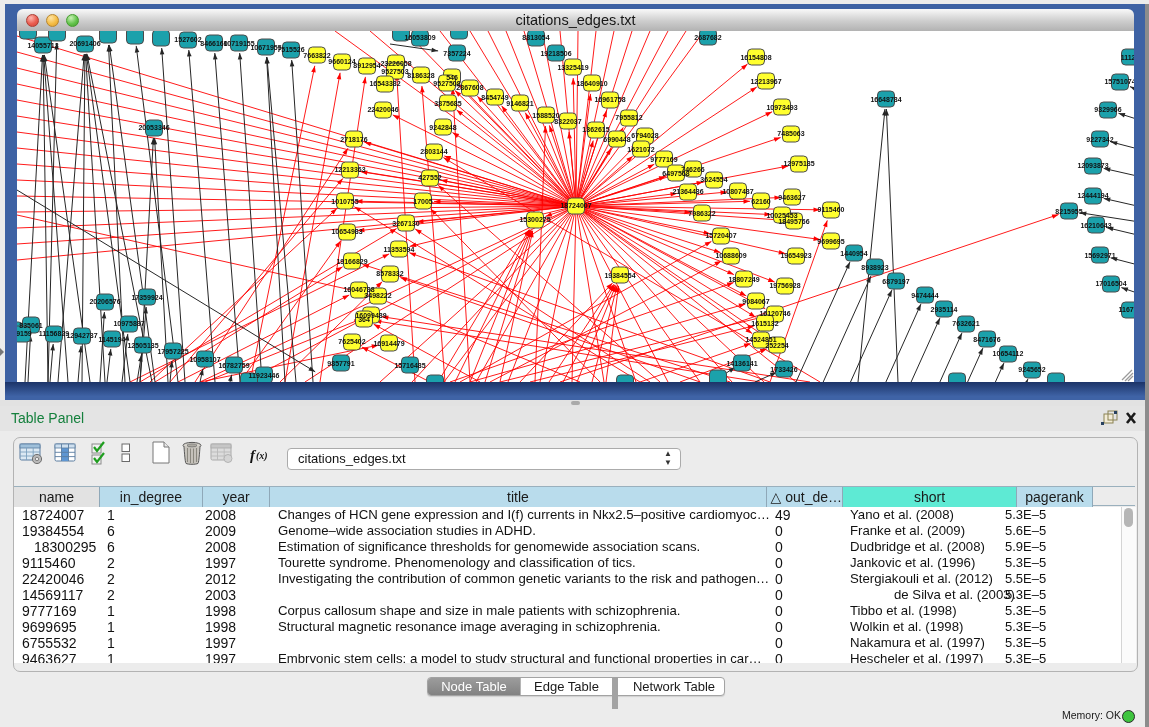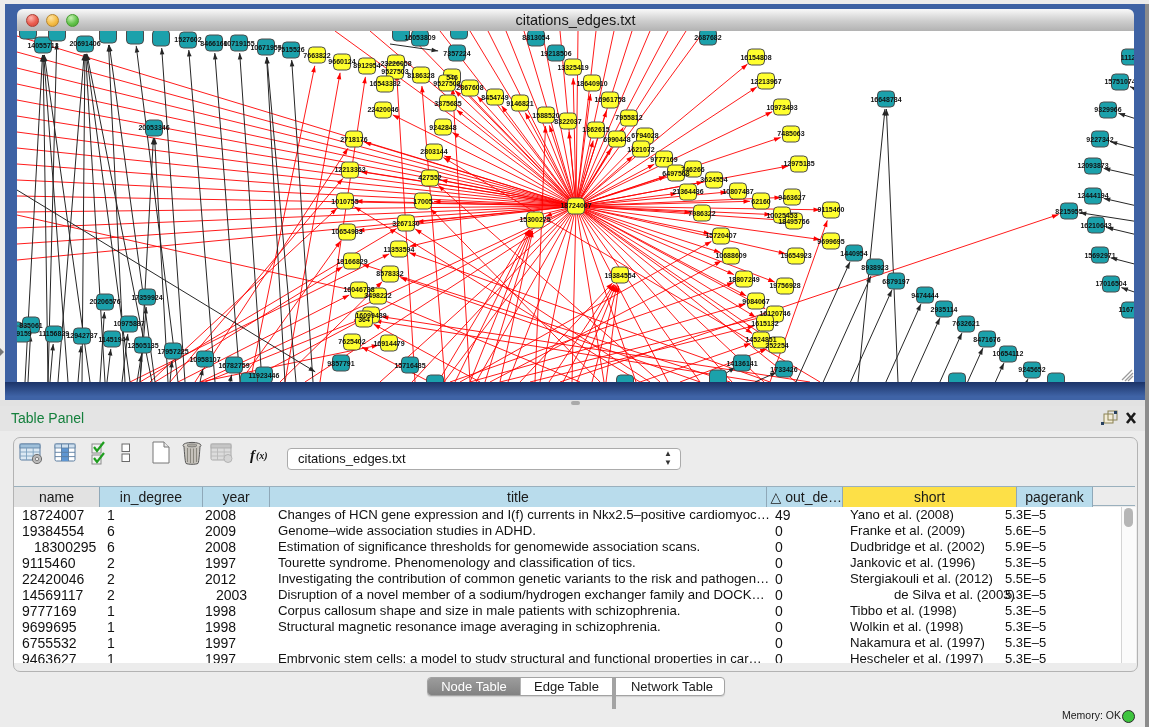--- a/index.html
+++ b/index.html
@@ -762,21 +762,21 @@
  <span style="margin-left:10px">citations_edges.txt</span>
  <span class="abs" style="right:8px;top:0px;font-size:8px;color:#333;line-height:9px">▲<br>▼</span>
 </div>
 
 <div class="abs" style="left:14px;top:486px;width:1121px;height:20px;font-size:14px;color:#1a1a1a;border-top:1px solid #9ab0bd;border-bottom:1px solid #9ab0bd;box-sizing:border-box">
 <div style="position:absolute;left:0px;top:0;width:86px;height:20px;background:#e2e2e2;border-right:1px solid #8fa8b8;box-sizing:border-box;text-align:center;line-height:20px">name</div>
     <div style="position:absolute;left:86px;top:0;width:103px;height:20px;background:#b9dcec;border-right:1px solid #8fa8b8;box-sizing:border-box;text-align:center;line-height:20px">in_degree</div>
     <div style="position:absolute;left:189px;top:0;width:67px;height:20px;background:#b9dcec;border-right:1px solid #8fa8b8;box-sizing:border-box;text-align:center;line-height:20px">year</div>
     <div style="position:absolute;left:256px;top:0;width:497px;height:20px;background:#b9dcec;border-right:1px solid #8fa8b8;box-sizing:border-box;text-align:center;line-height:20px">title</div>
     <div style="position:absolute;left:753px;top:0;width:76px;height:20px;background:#b9dcec;border-right:1px solid #8fa8b8;box-sizing:border-box;text-align:right;line-height:20px">△ out_de…</div>
-    <div style="position:absolute;left:829px;top:0;width:174px;height:20px;background:#fde047;border-right:1px solid #8fa8b8;box-sizing:border-box;text-align:center;line-height:20px">short</div>
+    <div style="position:absolute;left:829px;top:0;width:174px;height:20px;background:#5eead4;border-right:1px solid #8fa8b8;box-sizing:border-box;text-align:center;line-height:20px">short</div>
     <div style="position:absolute;left:1003px;top:0;width:76px;height:20px;background:#b9dcec;border-right:1px solid #8fa8b8;box-sizing:border-box;text-align:center;line-height:20px">pagerank</div>
 </div>
 <div class="abs" style="left:14px;top:507px;width:1107px;height:156px;background:#fff;overflow:hidden;font-size:13px;color:#111">
 <div style="position:absolute;top:0px;left:0;width:100%;height:16px;line-height:16px">
       <span style="position:absolute;left:8px;font-size:14px">18724007</span>
       <span style="position:absolute;left:93px;font-size:14px">1</span>
       <span style="position:absolute;left:191px;font-size:14px">2008</span>
       <span style="position:absolute;left:264px;font-size:13.2px">Changes of HCN gene expression and I(f) currents in Nkx2.5–positive cardiomyoc…</span>
       <span style="position:absolute;left:761px;font-size:14px">49</span>
       <span style="position:absolute;left:836px;font-size:13.2px">Yano et al. (2008)</span>
@@ -790,21 +790,21 @@
       <span style="position:absolute;left:761px;font-size:14px">0</span>
       <span style="position:absolute;left:836px;font-size:13.2px">Franke et al. (2009)</span>
       <span style="position:absolute;left:991px">5.6E–5</span>
     </div>
     <div style="position:absolute;top:32px;left:0;width:100%;height:16px;line-height:16px">
       <span style="position:absolute;left:20px;font-size:14px">18300295</span>
       <span style="position:absolute;left:93px;font-size:14px">6</span>
       <span style="position:absolute;left:191px;font-size:14px">2008</span>
       <span style="position:absolute;left:264px;font-size:13.2px">Estimation of significance thresholds for genomewide association scans.</span>
       <span style="position:absolute;left:761px;font-size:14px">0</span>
-      <span style="position:absolute;left:836px;font-size:13.2px">Dudbridge et al. (2002)</span>
+      <span style="position:absolute;left:836px;font-size:13.2px">Dudbridge et al. (2008)</span>
       <span style="position:absolute;left:991px">5.9E–5</span>
     </div>
     <div style="position:absolute;top:48px;left:0;width:100%;height:16px;line-height:16px">
       <span style="position:absolute;left:8px;font-size:14px">9115460</span>
       <span style="position:absolute;left:93px;font-size:14px">2</span>
       <span style="position:absolute;left:191px;font-size:14px">1997</span>
       <span style="position:absolute;left:264px;font-size:13.2px">Tourette syndrome. Phenomenology and classification of tics.</span>
       <span style="position:absolute;left:761px;font-size:14px">0</span>
       <span style="position:absolute;left:836px;font-size:13.2px">Jankovic et al. (1996)</span>
       <span style="position:absolute;left:991px">5.3E–5</span>
@@ -814,22 +814,21 @@
       <span style="position:absolute;left:93px;font-size:14px">2</span>
       <span style="position:absolute;left:191px;font-size:14px">2012</span>
       <span style="position:absolute;left:264px;font-size:13.2px">Investigating the contribution of common genetic variants to the risk and pathogen…</span>
       <span style="position:absolute;left:761px;font-size:14px">0</span>
       <span style="position:absolute;left:836px;font-size:13.2px">Stergiakouli et al. (2012)</span>
       <span style="position:absolute;left:991px">5.5E–5</span>
     </div>
     <div style="position:absolute;top:80px;left:0;width:100%;height:16px;line-height:16px">
       <span style="position:absolute;left:8px;font-size:14px">14569117</span>
       <span style="position:absolute;left:93px;font-size:14px">2</span>
-      <span style="position:absolute;left:202px;font-size:14px">2003</span>
-      <span style="position:absolute;left:264px;font-size:13.2px">Disruption of a novel member of a sodium/hydrogen exchanger family and DOCK…</span>
+      <span style="position:absolute;left:191px;font-size:14px">2003</span>
       <span style="position:absolute;left:761px;font-size:14px">0</span>
       <span style="position:absolute;left:880px;font-size:13.2px">de Silva et al. (2003)</span>
       <span style="position:absolute;left:991px">5.3E–5</span>
     </div>
     <div style="position:absolute;top:96px;left:0;width:100%;height:16px;line-height:16px">
       <span style="position:absolute;left:8px;font-size:14px">9777169</span>
       <span style="position:absolute;left:93px;font-size:14px">1</span>
       <span style="position:absolute;left:191px;font-size:14px">1998</span>
       <span style="position:absolute;left:264px;font-size:13.2px">Corpus callosum shape and size in male patients with schizophrenia.</span>
       <span style="position:absolute;left:761px;font-size:14px">0</span>
@@ -863,17 +862,17 @@
       <span style="position:absolute;left:991px">5.3E–5</span>
     </div>
 </div>
 
 <div class="abs" style="left:1121px;top:507px;width:14px;height:156px;background:#fbfbfb;border-left:1px solid #d5d5d5"></div>
 <div class="abs" style="left:1124px;top:508px;width:9px;height:19px;background:#b6b6b6;border-radius:5px"></div>
 
 <div class="abs" style="left:427px;top:677px;width:296px;height:17px;border:1px solid #a3a3a3;border-radius:4px;background:#fff;font-size:13px;line-height:17px;text-align:center;color:#1a1a1a;box-shadow:0 1px 1px rgba(0,0,0,0.12)">
  <div class="abs" style="left:0;top:0;width:92px;height:17px;background:linear-gradient(to bottom,#9c9c9c,#828282);border-radius:3px 0 0 3px;color:#fff">Node Table</div>
  <div class="abs" style="left:92px;top:0;width:91px;height:17px;border-left:1px solid #b5b5b5">Edge Table</div>
- <div class="abs" style="left:184px;top:0;width:112px;height:31px;border-left:4px solid #a3a3a3">Network Table</div>
+ <div class="abs" style="left:184px;top:0;width:112px;height:31px;border-left:6px solid #a3a3a3">Network Table</div>
 </div>
 <div class="abs" style="left:1145px;top:4px;width:4px;height:723px;background:#8c8c8c"></div>
 
 <div class="abs" style="left:1062px;top:709px;font-size:10.5px;color:#1a1a1a">Memory: OK</div>
 <div class="abs" style="left:1122px;top:710px;width:11px;height:11px;border-radius:50%;background:#3ec43e;border:1px solid #2a2a2a"></div>
 </body></html>

